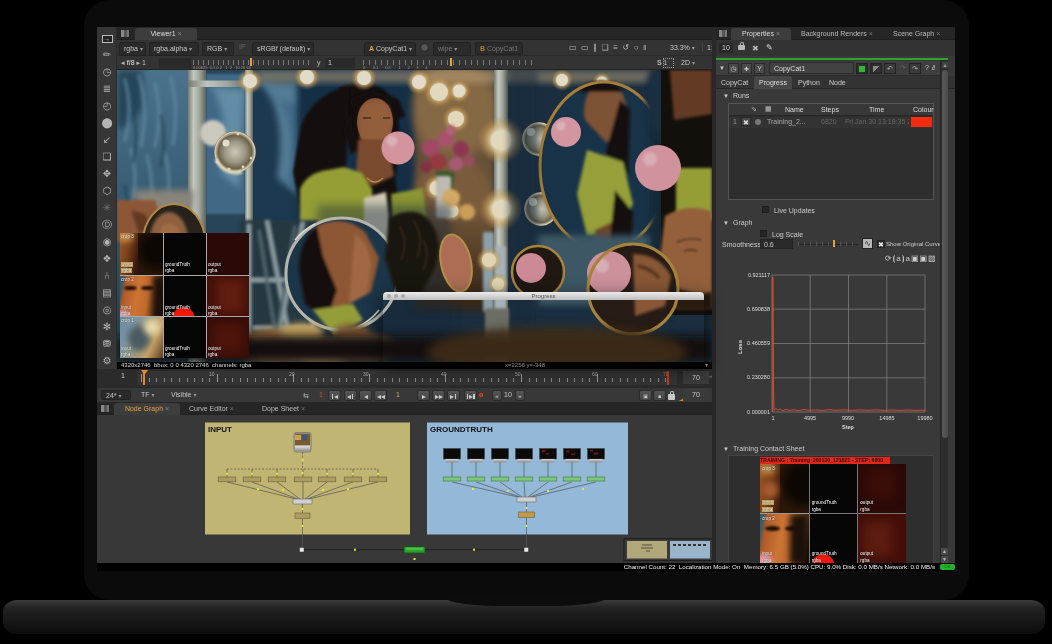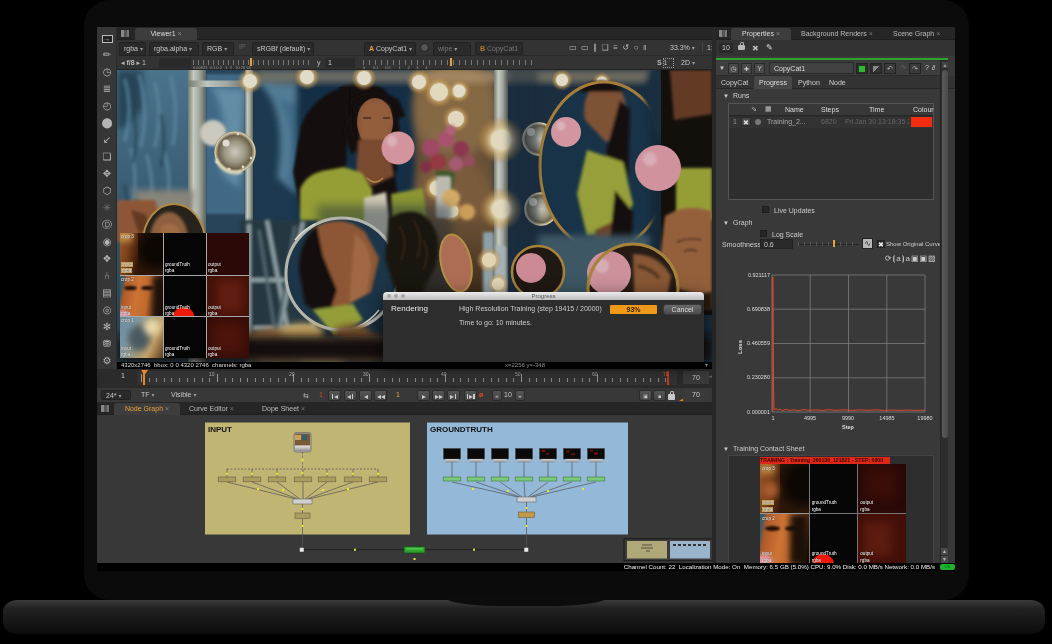--- a/index.html
+++ b/index.html
@@ -766,22 +766,15 @@
       </div>
     </div>
 
     <div id="dlg" class="abs" style="left:286px;top:265px;width:321px;height:70px;border-radius:4px 4px 0 0;box-shadow:0 5px 18px rgba(0,0,0,.65);">
       <div class="abs" style="left:0;top:0;width:321px;height:8px;background:linear-gradient(#ececec,#bdbdbd);border-radius:4px 4px 0 0;">
         <span class="abs" style="left:4px;top:2px;width:4px;height:4px;border-radius:50%;background:#a8a8a8"></span>
         <span class="abs" style="left:11px;top:2px;width:4px;height:4px;border-radius:50%;background:#a8a8a8"></span>
         <span class="abs" style="left:18px;top:2px;width:4px;height:4px;border-radius:50%;background:#a8a8a8"></span>
         <div style="text-align:center;font-size:6px;color:#555;line-height:8px">Progress</div>
       </div>
-      <div class="abs" style="left:0;top:8px;width:321px;height:62px;background:#2d2d2d;">
-        <div class="abs" style="left:8px;top:4px;color:#e8e8e8;font-size:8px">Rendering</div>
-        <div class="abs" style="left:76px;top:5px;color:#ccc;font-size:7px">High Resolution Training (step 19415 / 20000)</div>
-        <div class="abs" style="left:76px;top:19px;color:#ccc;font-size:7px">Time to go: 10 minutes.</div>
-        <div class="abs" style="left:227px;top:5px;width:47px;height:9px;background:#f09818;border-radius:1px;color:#3a2500;font-size:7px;font-weight:bold;text-align:center;line-height:9px">93%</div>
-        <div class="abs" style="left:280px;top:4px;width:39px;height:11px;background:linear-gradient(#6a6a6a,#4a4a4a);border:1px solid #383838;border-radius:3px;color:#ddd;font-size:7px;text-align:center;line-height:10px">Cancel</div>
-      </div>
     </div>
   </div>
 </div>
 
 </body></html>

